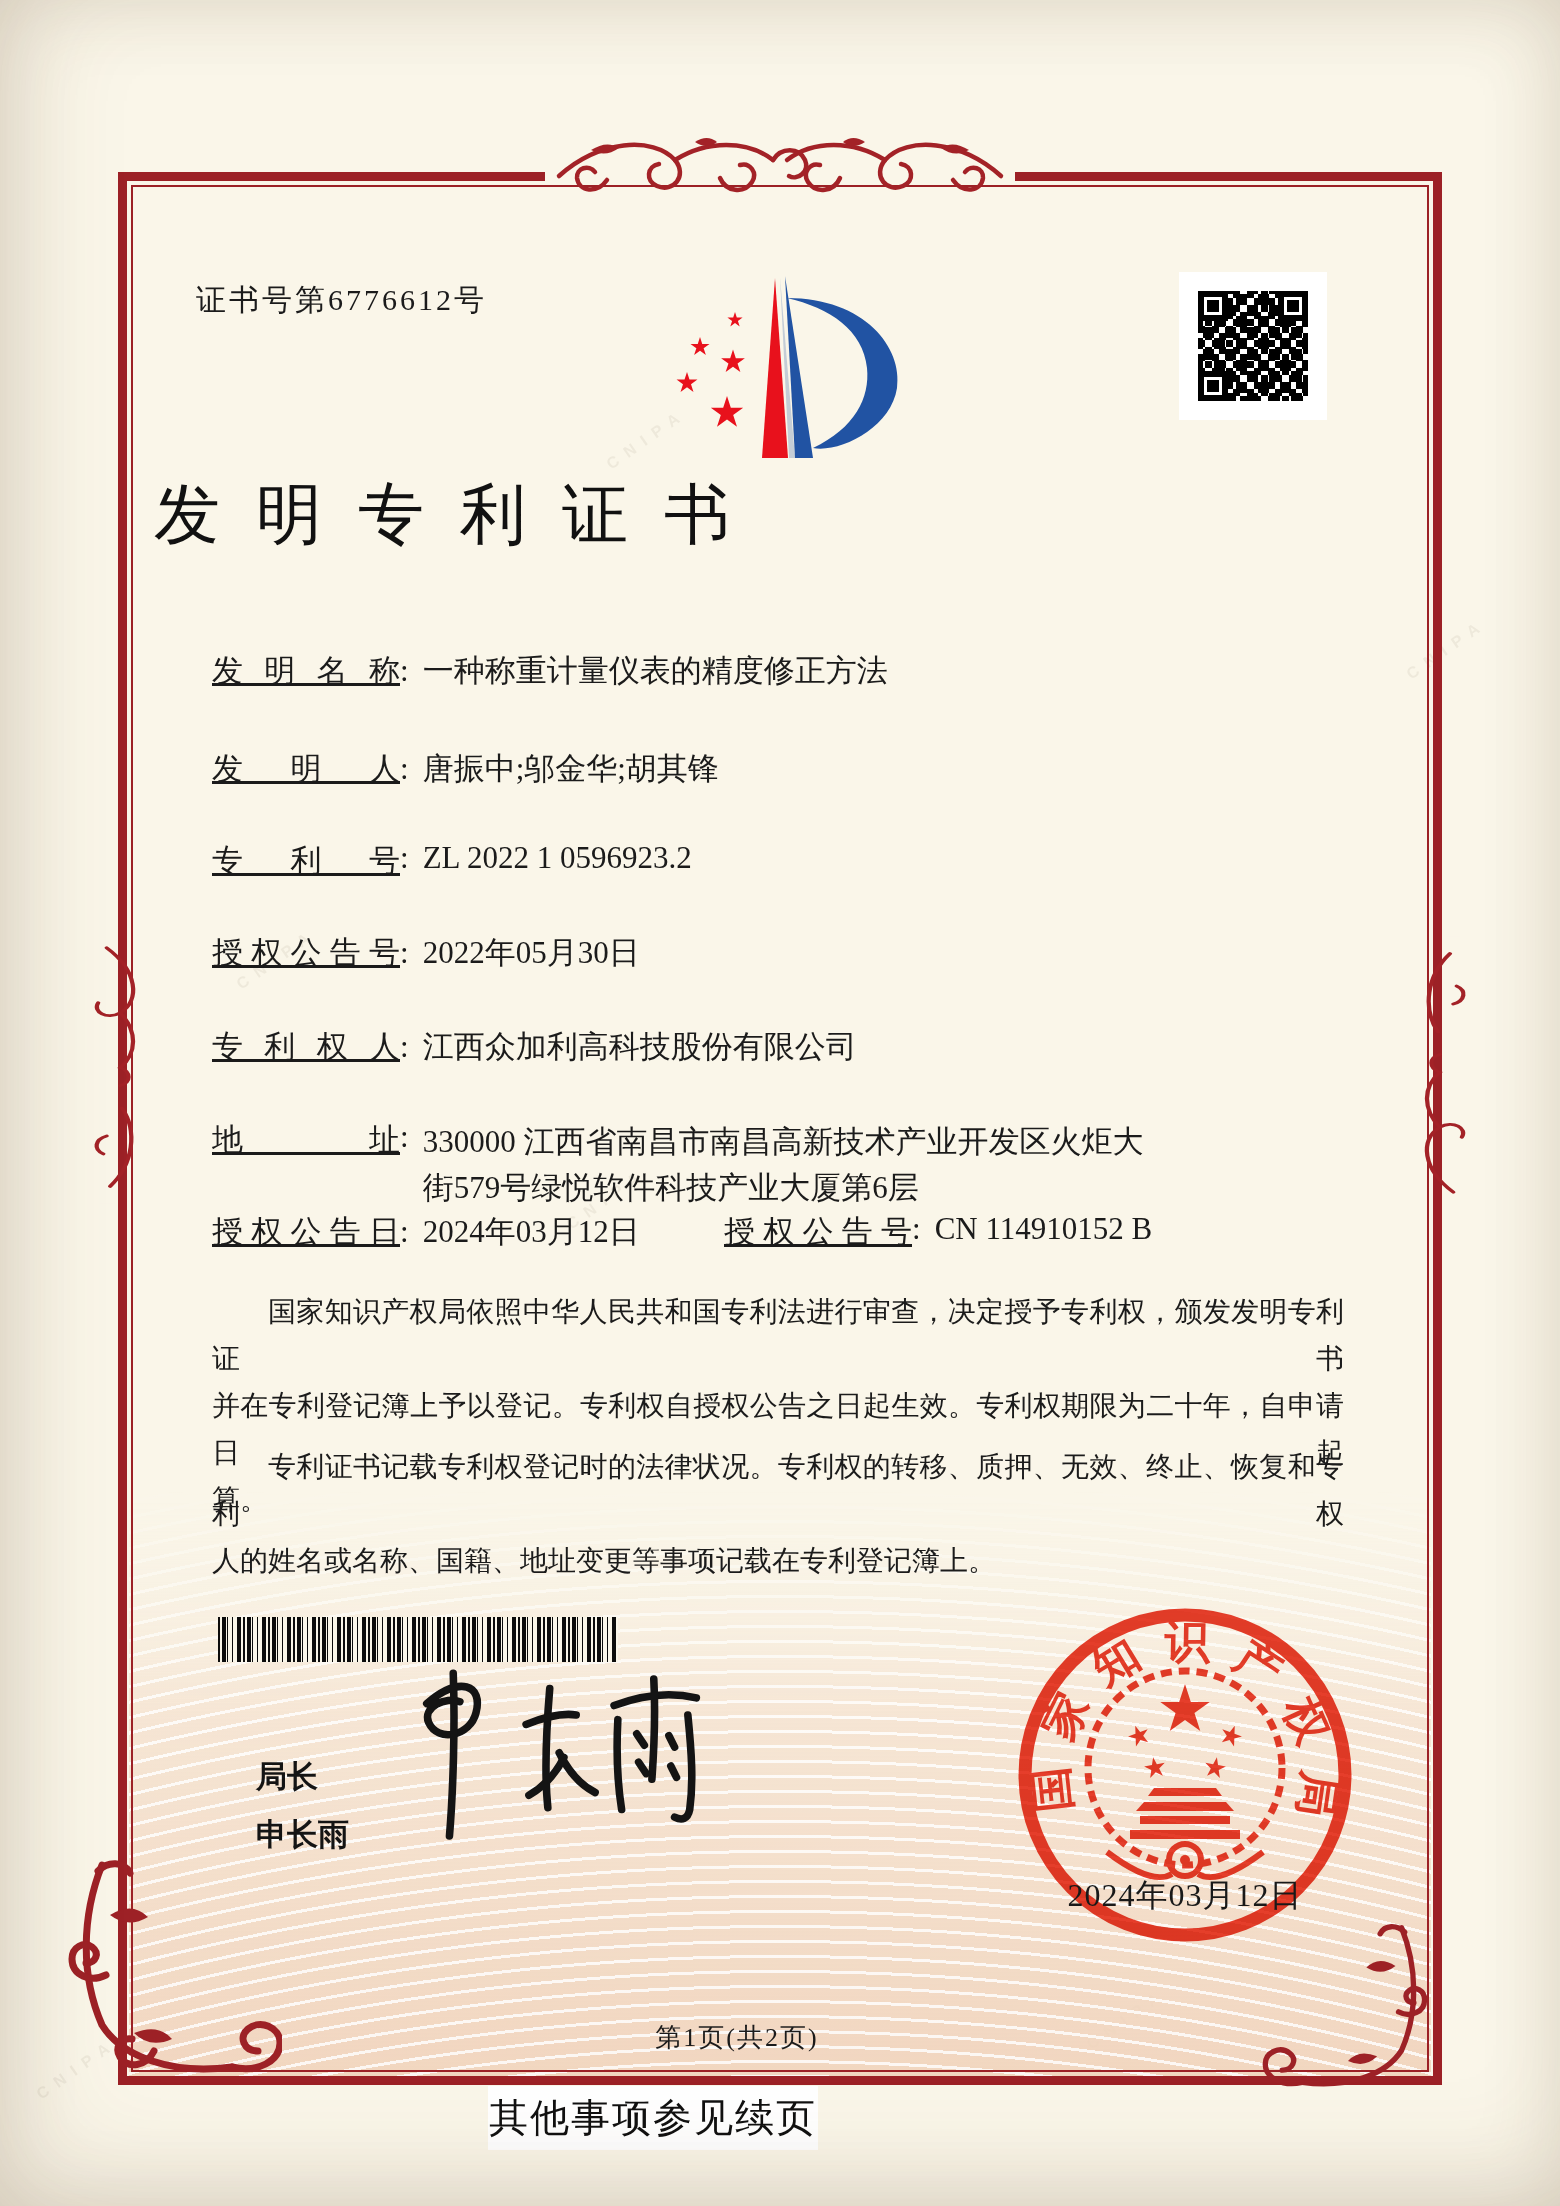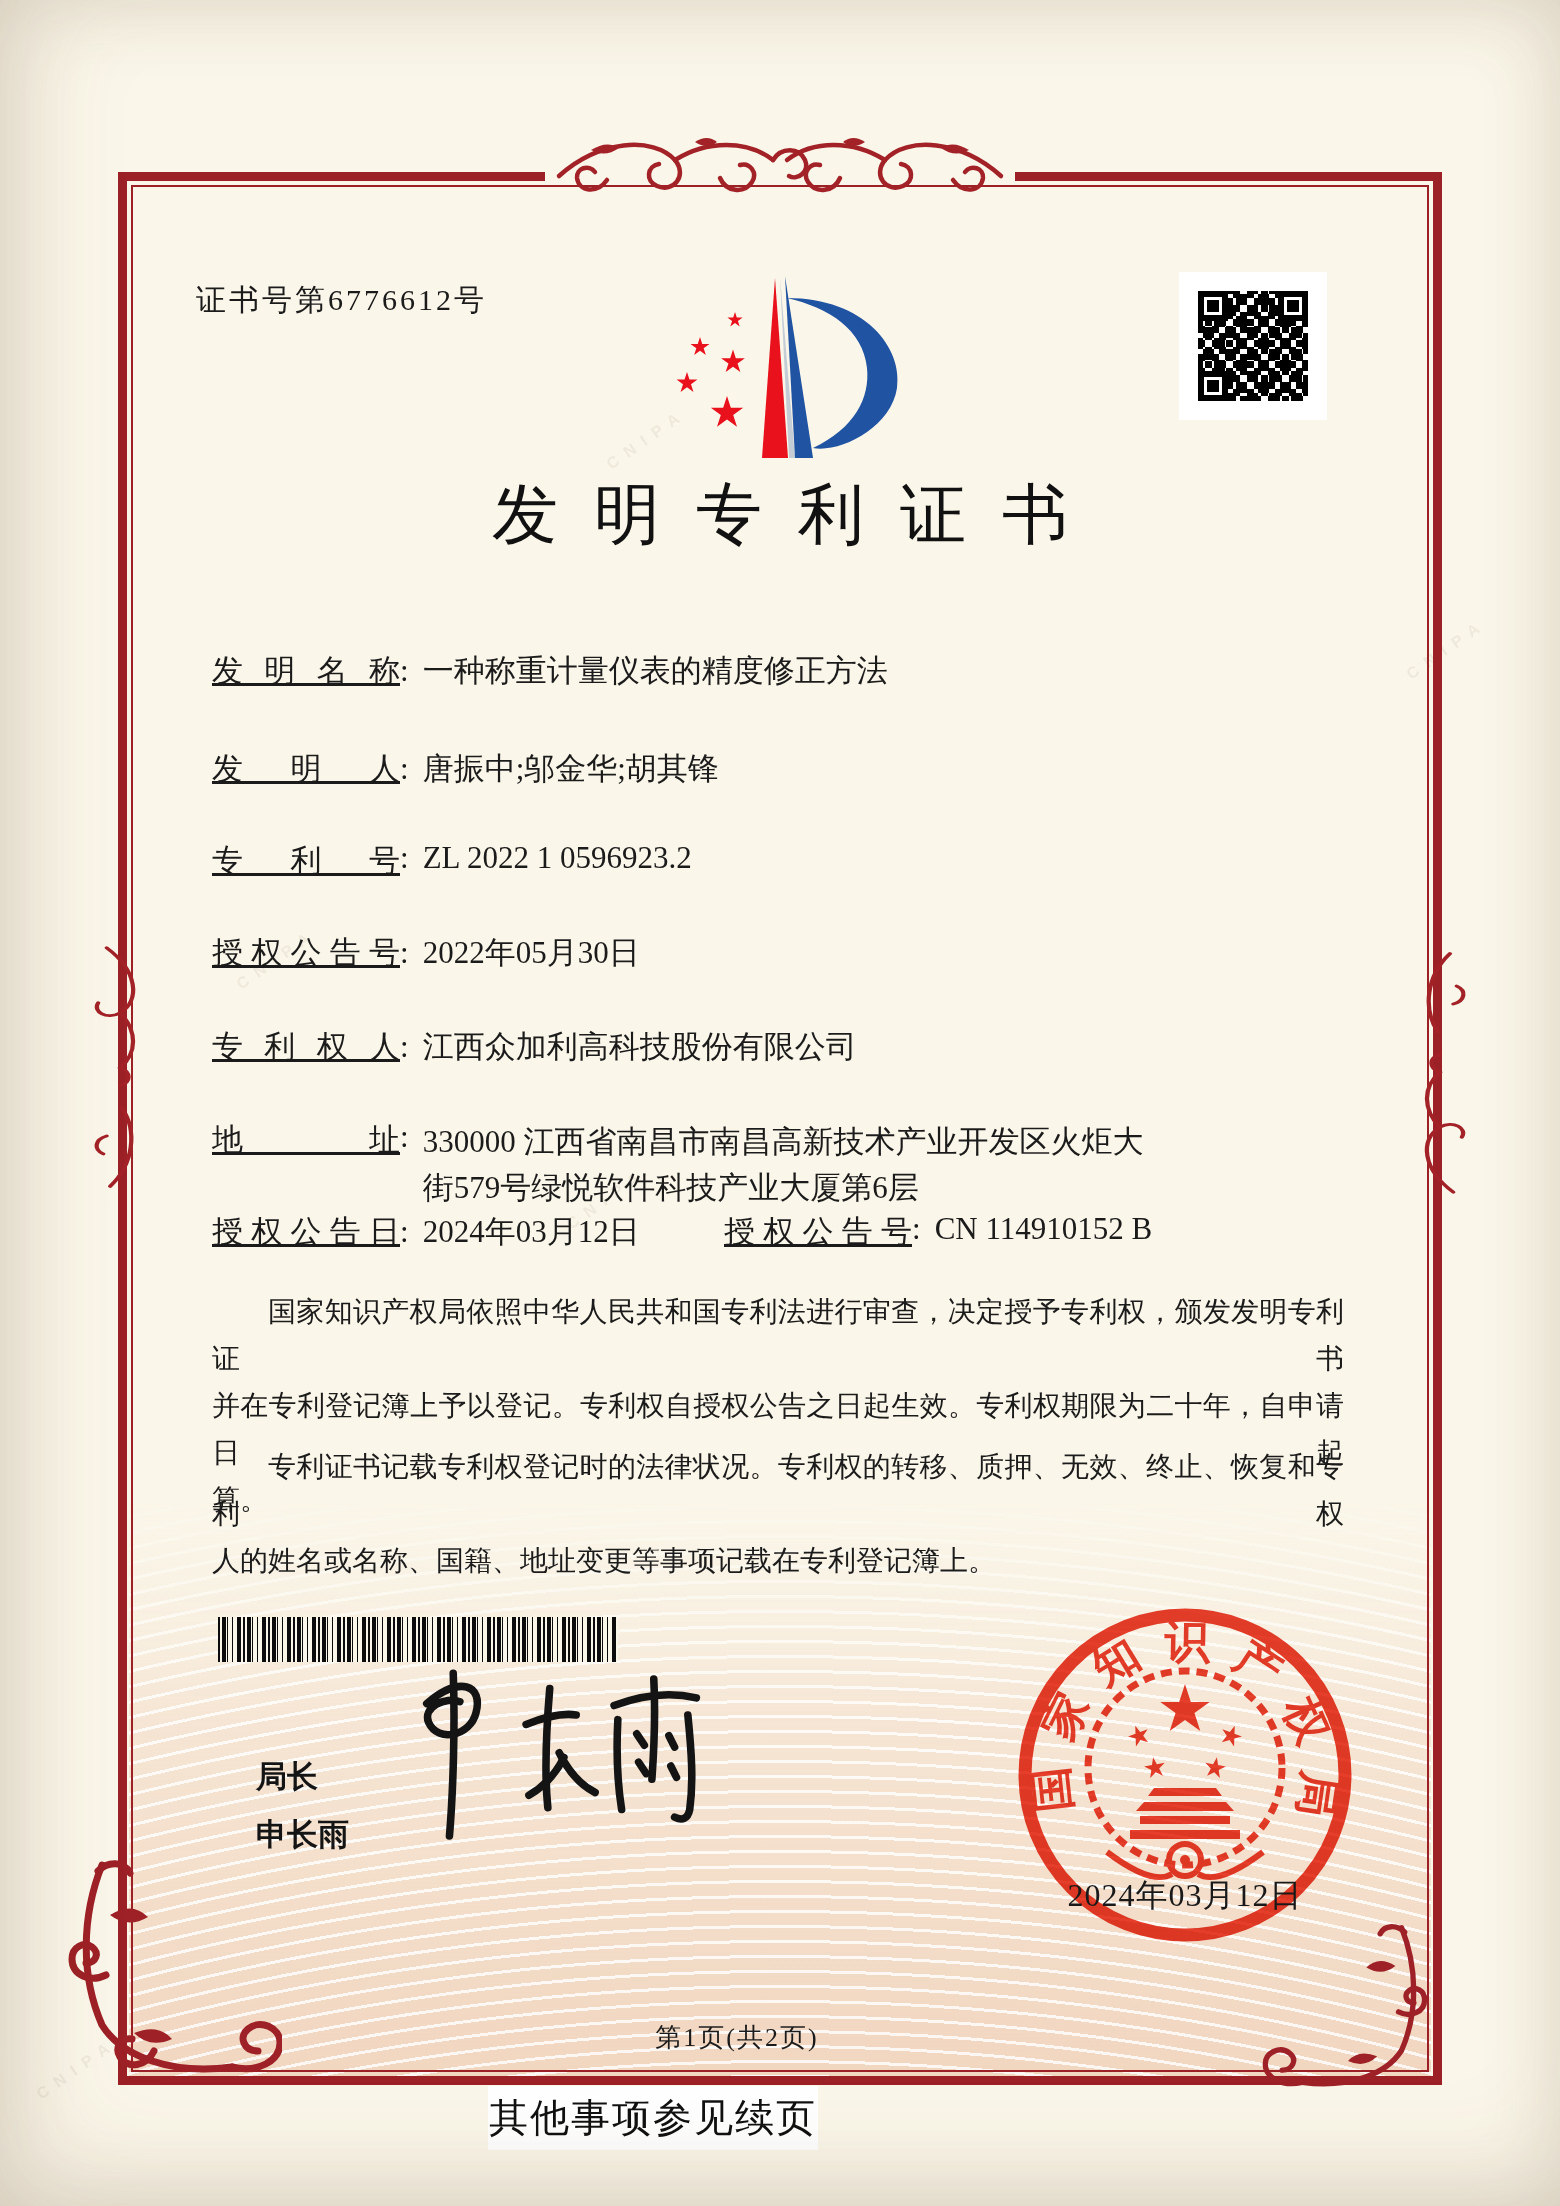--- a/index.html
+++ b/index.html
@@ -25,21 +25,21 @@
   
   .cert-no{position:absolute;z-index:5;left:196px;top:280px;font-size:30px;letter-spacing:3px;}
   .logo{position:absolute;z-index:5;left:665px;top:268px;}
   .qr{position:absolute;z-index:5;left:1179px;top:272px;width:148px;height:148px;background:#fff;}
   .qr-inner{position:absolute;left:19px;top:19px;width:110px;height:110px;background:
       repeating-conic-gradient(#000 0 25%, transparent 0 50%) 0 0/14px 14px,
       repeating-conic-gradient(#000 0 25%, transparent 0 50%) 5px 3px/22px 22px;}
   .finder{position:absolute;width:30px;height:30px;border:6px solid #000;background:#fff;box-sizing:border-box;}
   .finder::after{content:"";position:absolute;inset:3px;background:#000;}
   .f-tl{left:0;top:0}.f-tr{right:0;top:0}.f-bl{left:0;bottom:0}
-  .title{position:absolute;z-index:5;left:118px;width:1324px;top:470px;text-align:center;
+  .title{position:absolute;z-index:5;left:118px;width:1324px;top:470px;
     font-size:66px;letter-spacing:36px;text-indent:36px;color:#111;}
   .row{position:absolute;z-index:5;left:212px;font-size:31px;white-space:nowrap;}
   .flabel{display:inline-block;width:188px;text-align:justify;text-align-last:justify;vertical-align:top;text-decoration:underline;}
   .fvalue{margin-left:14px;}
   .row-flex{display:flex;white-space:normal;}
   .addr{margin-left:14px;width:850px;}
   .addr .pl{line-height:46px;text-align:left;}
   .pair2{position:absolute;left:512px;top:0;white-space:nowrap;}
   .para{position:absolute;z-index:5;left:212px;width:1132px;font-size:28px;}
   .para .pl{line-height:47px;text-align:justify;text-align-last:justify;}

